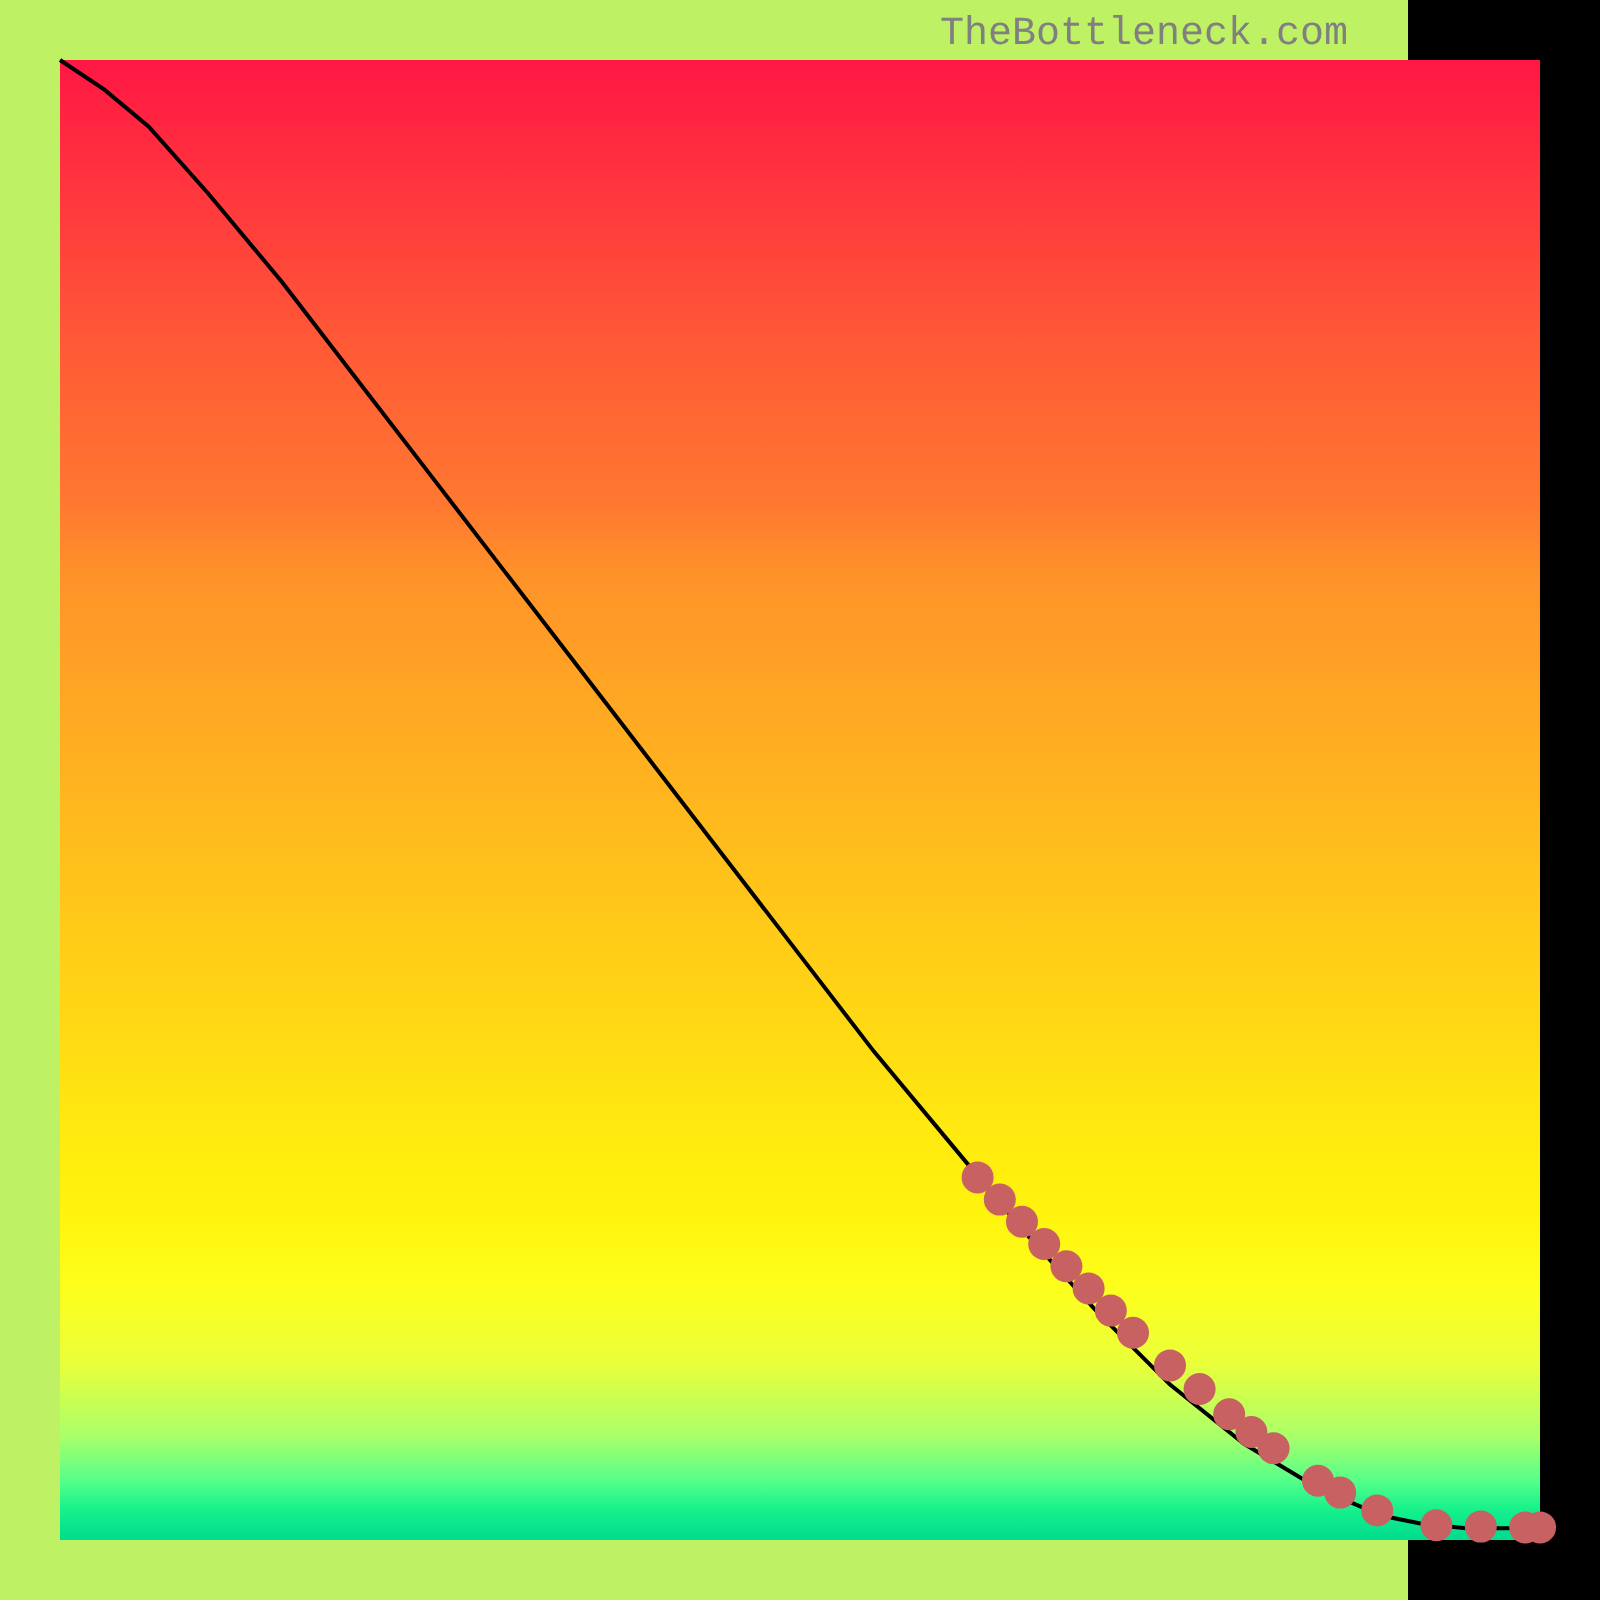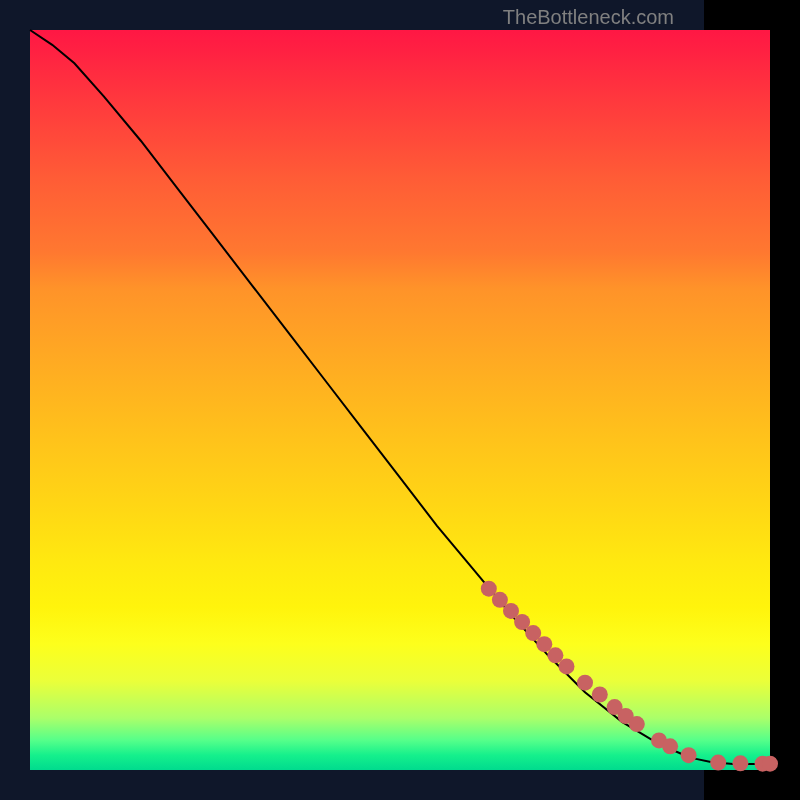--- a/index.html
+++ b/index.html
@@ -7,22 +7,23 @@
     padding: 0;
     width: 800px;
     height: 800px;
     background: #000;
     position: relative;
     font-family: Arial, sans-serif;
   }
   .outer {
     width: 704px;
     height: 800px;
-    background: #0f172a;
+    background: #bef264;
     position: relative;
+    font-family: Liberation Mono, monospace;
   }
   .plot {
     position: absolute;
     left: 30px;
     top: 30px;
     width: 740px;
     height: 740px;
   }
   .gradient-bg {
     position: absolute;

